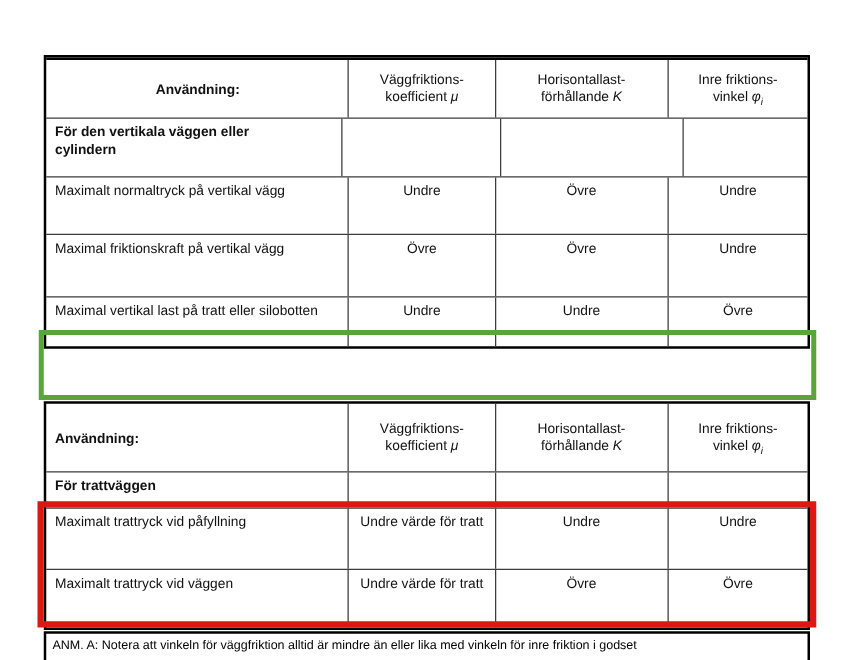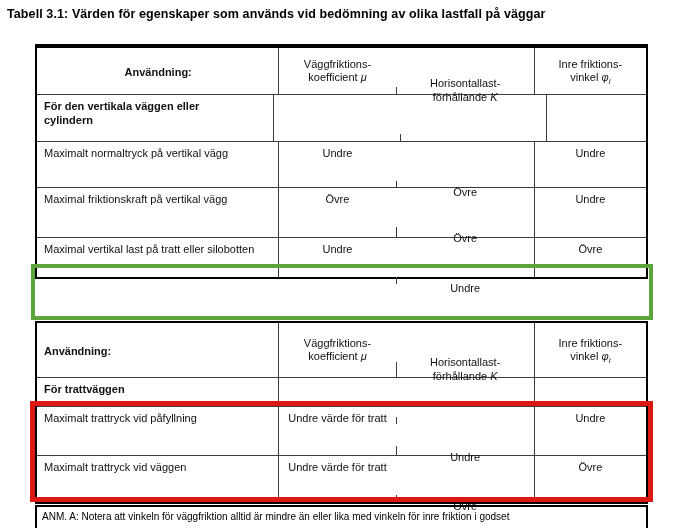--- a/index.html
+++ b/index.html
@@ -22,21 +22,21 @@
   .row:first-child{border-top:none;}
   .row.thick-top{border-top:2px solid #000;}
   .cell{
     box-sizing:border-box; padding:5px 6px 2px 6px;
     font-size:11px; line-height:1.25; text-align:center;
     display:block; border-left:1px solid #3c3c3c;
   }
   .cell:first-child{border-left:none;}
   .c0{width:243px; text-align:left; padding-left:7px;}
   .c1{width:118px;}
-  .c2{width:139px;margin-top:39px;}
+  .c2{width:139px;}
   .c3{width:113px;}
   .cspan{width:370px;}
   .bold{font-weight:bold;}
   .vmid{display:flex; align-items:center; justify-content:center;}
   .vmid-left{display:flex; align-items:center; justify-content:flex-start;}
   .sym{font-style:italic; margin-left:3px;}
   sub.sym-sub{font-style:italic; font-size:8px;}
   
   .rA{height:31px;}
   .rB{height:48px;}
@@ -64,21 +64,20 @@
     position:absolute; left:35px; top:505px; width:613px; height:42px;
     border:2px solid #000; box-sizing:border-box;
     padding:4px 5px; font-size:10px; color:#000; white-space:nowrap; overflow:hidden;
   }
 </style>
 </head>
 <body>
 
 <div class="screen">
 
-  <div class="title">Tabell 3.1: Värden för egenskaper som används vid bedömning av olika lastfall på väggar</div>
 
   <div class="tbl tbl1">
     <div class="row rB thick-top">
       <div class="cell c0 bold vmid" style="text-align:center;justify-content:center;">Användning:</div>
       <div class="cell c1 vmid">
         <span><span>Väggfriktions-koefficient</span><i class="sym">μ</i><sub class="sym-sub"></sub></span>
       </div>
       <div class="cell c2 vmid">
         <span><span>Horisontallast-förhållande</span><i class="sym">K</i><sub class="sym-sub"></sub></span>
       </div>

